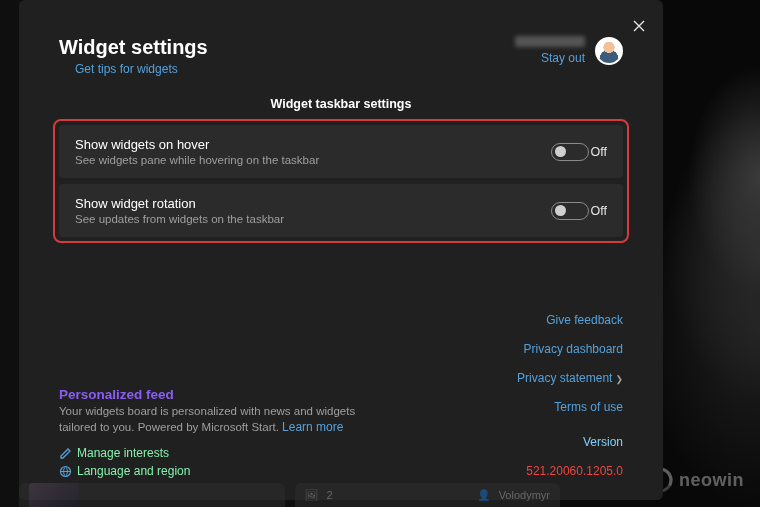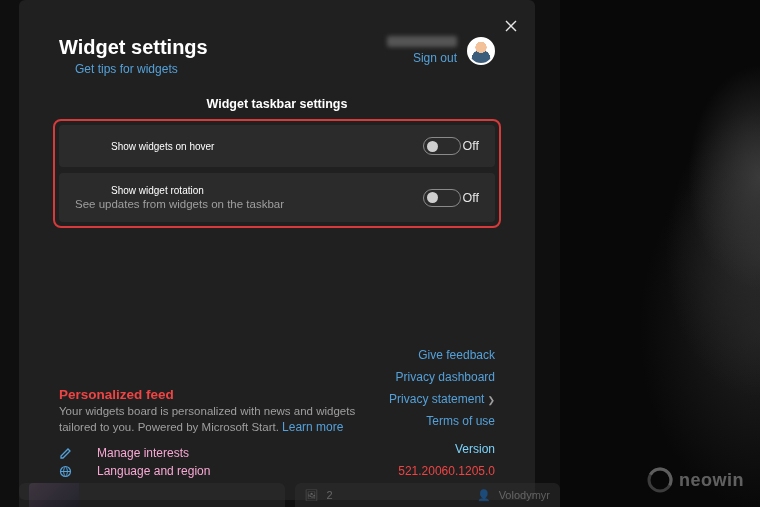--- a/index.html
+++ b/index.html
@@ -16,21 +16,21 @@
       radial-gradient(ellipse 240px 360px at 100% 65%, #202020 0%, transparent 50%),
       #080808;
   }
   .watermark {
     position: absolute; right: 16px; bottom: 14px;
     display: flex; align-items: center; gap: 6px; opacity: .35;
     color: #fff; font-weight: 600; font-size: 18px; letter-spacing: .5px;
   }
   .watermark .logo svg { display:block; }
   .panel {
-    position: absolute; left: 19px; top: 0; width: 516px; height: 500px;
+    position: absolute; left: 19px; top: 0; width: 644px; height: 500px;
     background: #202020; color: #e6e6e6; border-radius: 6px;
     display: flex; flex-direction: column;
   }
   .panel-head {
     position: relative; padding: 36px 40px 0 40px;
   }
   .close {
     position: absolute; right: 14px; top: 16px; width: 20px; height: 20px; cursor: pointer;
     display:flex;align-items:center;justify-content:center;color:#e6e6e6;
   }
@@ -44,38 +44,38 @@
   .account-text { display:flex; flex-direction:column; align-items:flex-end; gap:4px;}
   .avatar { width:28px; height:28px; border-radius:50%; background: radial-gradient(circle at 50% 35%, #f2c19a 0 28%, transparent 29%), radial-gradient(circle at 50% 85%, #3b5c7a 0 40%, transparent 41%), #fff; border:2px solid #fff; }
   .section-title { font-size:12.5px; font-weight:600; color:#fff; margin:20px 40px 8px;text-align:center; }
   .settings-block {
     margin: 0 34px; border: 2px solid #d73a3a; border-radius: 8px; padding: 4px;
   }
   .setting-row {
     background:#2b2b2b; border-radius:4px; padding:12px 16px; display:flex; justify-content:space-between; align-items:center;
   }
   .setting-row + .setting-row { margin-top:6px; }
-  .setting-title { font-size:10px; color:#fff;margin-left:36px; }
+  .setting-title { font-size:13px; color:#fff; }
   .setting-desc { font-size:11.5px; color:#9f9f9f; margin-top:2px; }
   .toggle-wrap { display:flex; align-items:center; gap:2px; }
   .toggle {
     width:38px; height:18px; border-radius:9px; border:1px solid #8a8a8a; position:relative; cursor:pointer;
     background:#2b2b2b;
   }
   .toggle::after { content:""; position:absolute; width:11px; height:11px; border-radius:50%; background:#cfcfcf; left:3px; top:2.5px; }
   .toggle-label { font-size:12.5px; color:#e6e6e6; }
   .footer {
     margin-top:auto; padding: 0 40px 22px; display:flex; justify-content:space-between; align-items:flex-end;
   }
-  .feed h2 { font-size:13.5px; font-weight:600; color:#ef4444; }
+  .feed h2 { font-size:13.5px; font-weight:600; color:#8b5cf6; }
   .feed-desc { font-size:11.5px; color:#9f9f9f; margin-top:2px; max-width: 310px; line-height:1.35;}
   .footer-links { display:flex; flex-direction:column; gap:4px; margin-top:10px; }
-  .footer-links .link-row { display:flex; align-items:center; gap:24px; color:#f9a8d4; font-size:12px;}
+  .footer-links .link-row { display:flex; align-items:center; gap:4px; color:#86efac; font-size:12px;}
   .footer-links .icon { color:#54a1da; display:inline-flex; width:14px;}
-  .right-links { display:flex; flex-direction:column; align-items:flex-end; gap:8px; font-size:12px; }
+  .right-links { display:flex; flex-direction:column; align-items:flex-end; gap:15px; font-size:12px; }
   .right-links .caret { font-size:9px; margin-left:3px; color:#9f9f9f;}
   .version-label { color:#7dd3fc; font-size:12px; margin-top:6px;}
   .version-num { color:#ef4444; font-size:12px;}
   .bottom-peek {
     position:absolute; left:19px; bottom:0; width:541px; height:24px; overflow:hidden;
     display:flex; gap:10px; opacity:.5;
   }
   .peek-card { flex:1; background:#2e2e2e; border-radius:6px 6px 0 0; display:flex; align-items:center; gap:8px; padding:0 10px; font-size:11px; color:#aaa;}
   .peek-img { width:50px; height:24px; background:linear-gradient(135deg,#5b4a5e,#2a2a3a); border-radius:4px 0 0 0;}
 </style>
@@ -102,33 +102,34 @@
         </svg>
     </div>
     <div class="title-row">
       <div>
         <h1>Widget settings</h1>
         <a class="link tips">Get tips for widgets</a>
       </div>
       <div class="account">
         <div class="account-text">
           <div class="account-name"></div>
-          <a class="link">Sign out</a>
+          <a class="link">Stay out</a>
         </div>
         <div class="avatar"></div>
       </div>
     </div>
   </div>
 
   <div class="section-title">Widget taskbar settings</div>
 
   <div class="settings-block">
     <div class="setting-row">
       <div>
         <div class="setting-title">Show widgets on hover</div>
+        <div class="setting-desc">See widgets pane while hovering on the taskbar</div>
       </div>
       <div class="toggle-wrap">
         <div class="toggle"></div>
         <span class="toggle-label">Off</span>
       </div>
     </div>
     <div class="setting-row">
       <div>
         <div class="setting-title">Show widget rotation</div>
         <div class="setting-desc">See updates from widgets on the taskbar</div>

